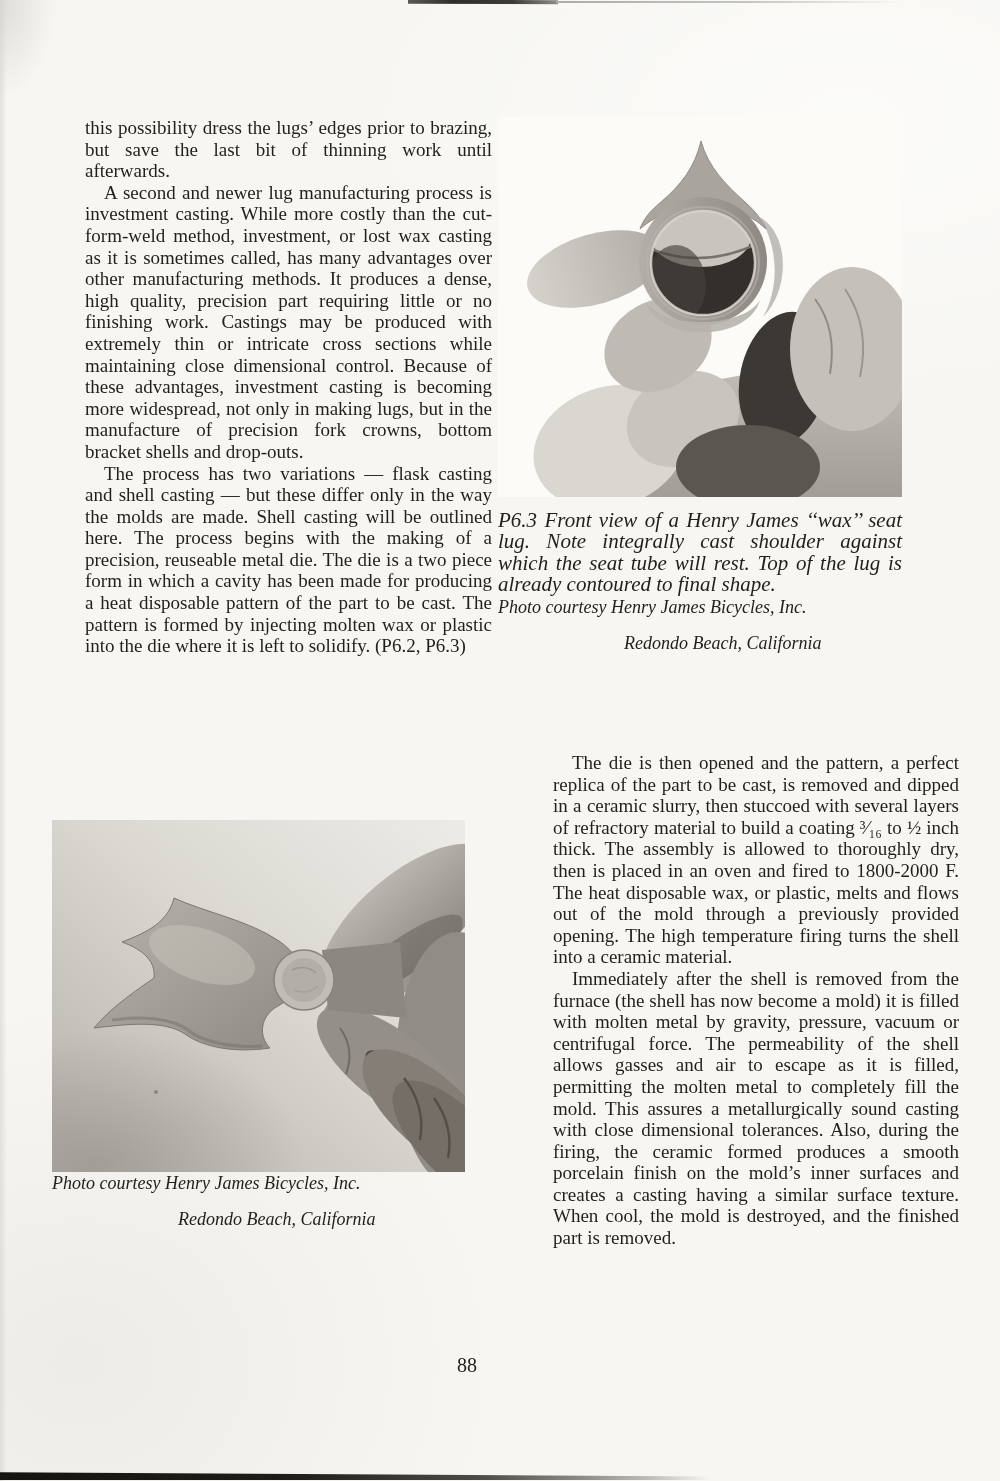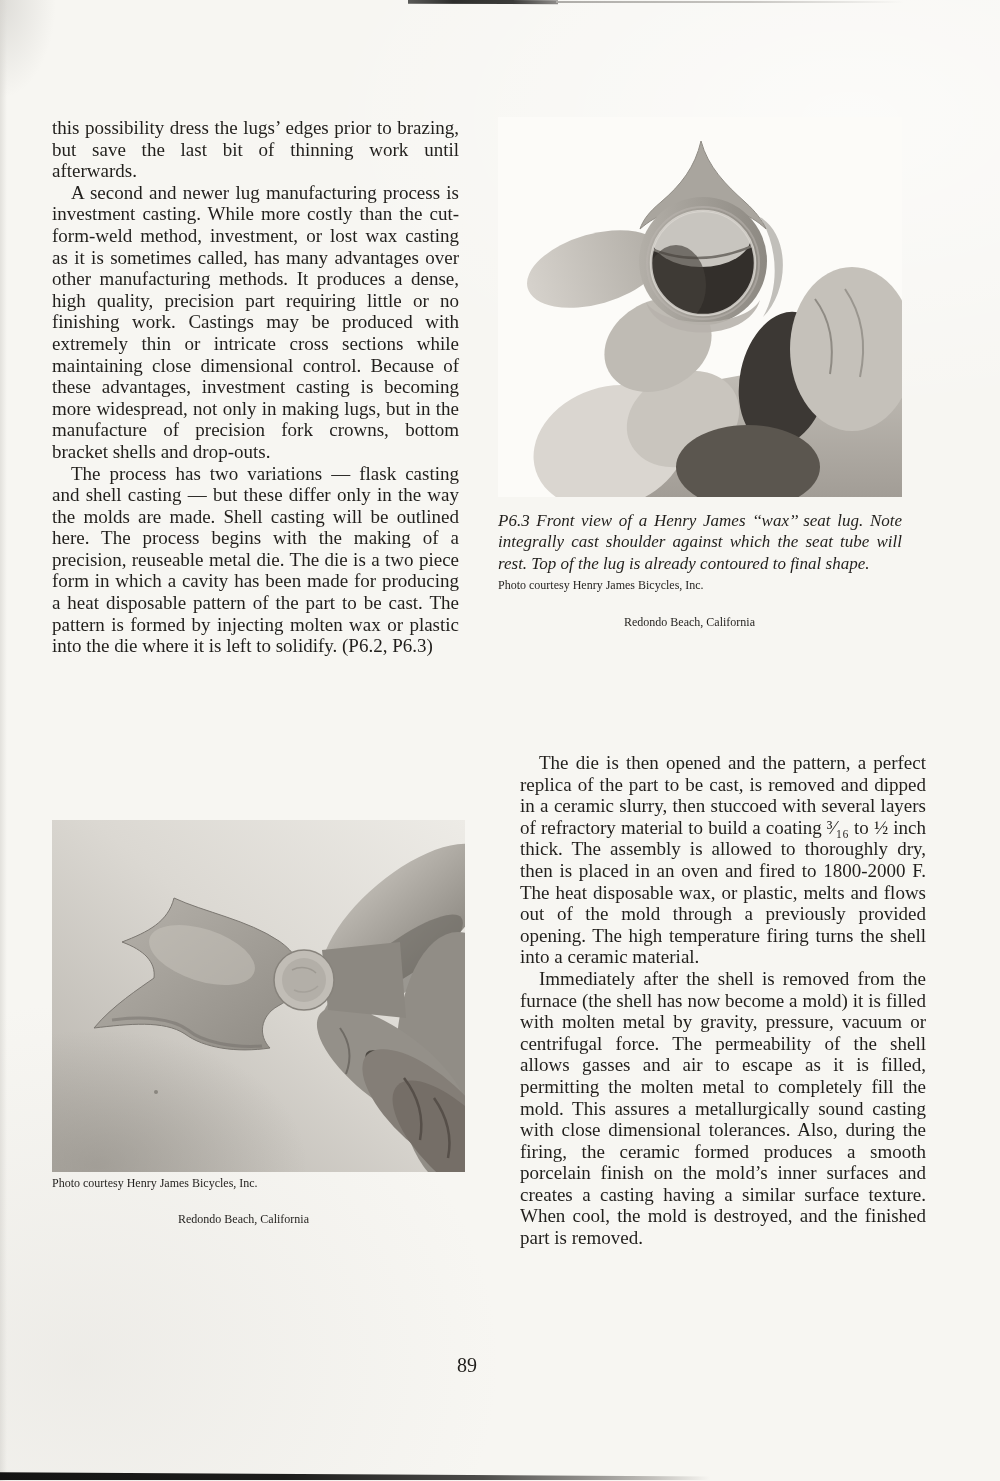--- a/index.html
+++ b/index.html
@@ -37,42 +37,44 @@
   .artifact-bottom {
     position: absolute; left: 0; top: 1471px; width: 710px; height: 9px;
     background: linear-gradient(90deg, #141413 0%, #1c1c1b 40%, #4d4c4a 68%, #8e8c89 82%, #c2c0bc 92%, rgba(194,192,188,0));
     clip-path: polygon(0 15%, 55% 40%, 100% 62%, 100% 100%, 0 100%);
   }
   .body-text {
     font-size: 19px;
     line-height: 21.6px;
     text-align: justify;
     text-align-last: left;
+    margin-left: 33px;
   }
   .body-text p { margin: 0; }
   .body-text p.indented { text-indent: 19px; }
   .col-left  { position: absolute; left: 52px;  top: 117px; width: 407px; }
   .col-right { position: absolute; left: 520px; top: 752px; width: 406px; }
   figure { margin: 0; padding: 0; }
   .fig-p63 { position: absolute; left: 498px; top: 117px; width: 404px; }
   .fig-p62 { position: absolute; left: 52px;  top: 820px; width: 413px; }
   .photo-frame { display: block; line-height: 0; }
   .photo-frame svg { display: block; }
   figcaption { display: block; }
   .caption {
     margin: 13px 0 0 0;
     font-style: italic;
-    font-size: 17px;
+    font-size: 21px;
     line-height: 21.4px;
     text-align: justify;
     text-align-last: left;
   }
   .credit {
     margin: 1px 0 0 0;
-    font-size: 12px;
+    font-style: italic;
+    font-size: 18px;
     line-height: 21.4px;
   }
   .credit-2 { text-indent: 126px; margin-top: 15px; }
   .page-number {
     position: absolute; left: 450px; top: 1353px; width: 34px;
     text-align: center;
     font-size: 20px;
     line-height: 24px;
   }
 </style>
@@ -204,17 +206,17 @@
       <p class="credit">Photo courtesy Henry James Bicycles, Inc.</p>
       <p class="credit credit-2">Redondo Beach, California</p>
     </figcaption>
   </figure>
 
   <div class="col-right body-text">
     <p class="indented">The die is then opened and the pattern, a perfect replica of the part to be cast, is removed and dipped in a ceramic slurry, then stuccoed with several layers of refractory material to build a coating ³⁄₁₆ to ½ inch thick. The assembly is allowed to thoroughly dry, then is placed in an oven and fired to 1800-2000 F. The heat disposable wax, or plastic, melts and flows out of the mold through a previously provided opening. The high temperature firing turns the shell into a ceramic material.</p>
     <p class="indented">Immediately after the shell is removed from the furnace (the shell has now become a mold) it is filled with molten metal by gravity, pressure, vacuum or centrifugal force. The permeability of the shell allows gasses and air to escape as it is filled, permitting the molten metal to completely fill the mold. This assures a metallurgically sound casting with close dimensional tolerances. Also, during the firing, the ceramic formed produces a smooth porcelain finish on the mold’s inner surfaces and creates a casting having a similar surface texture. When cool, the mold is destroyed, and the finished part is removed.</p>
   </div>
 
-  <div class="page-number">89</div>
+  <div class="page-number">88</div>
 
   <div class="artifact-bottom"></div>
 
 </div>
 
 </body></html>

